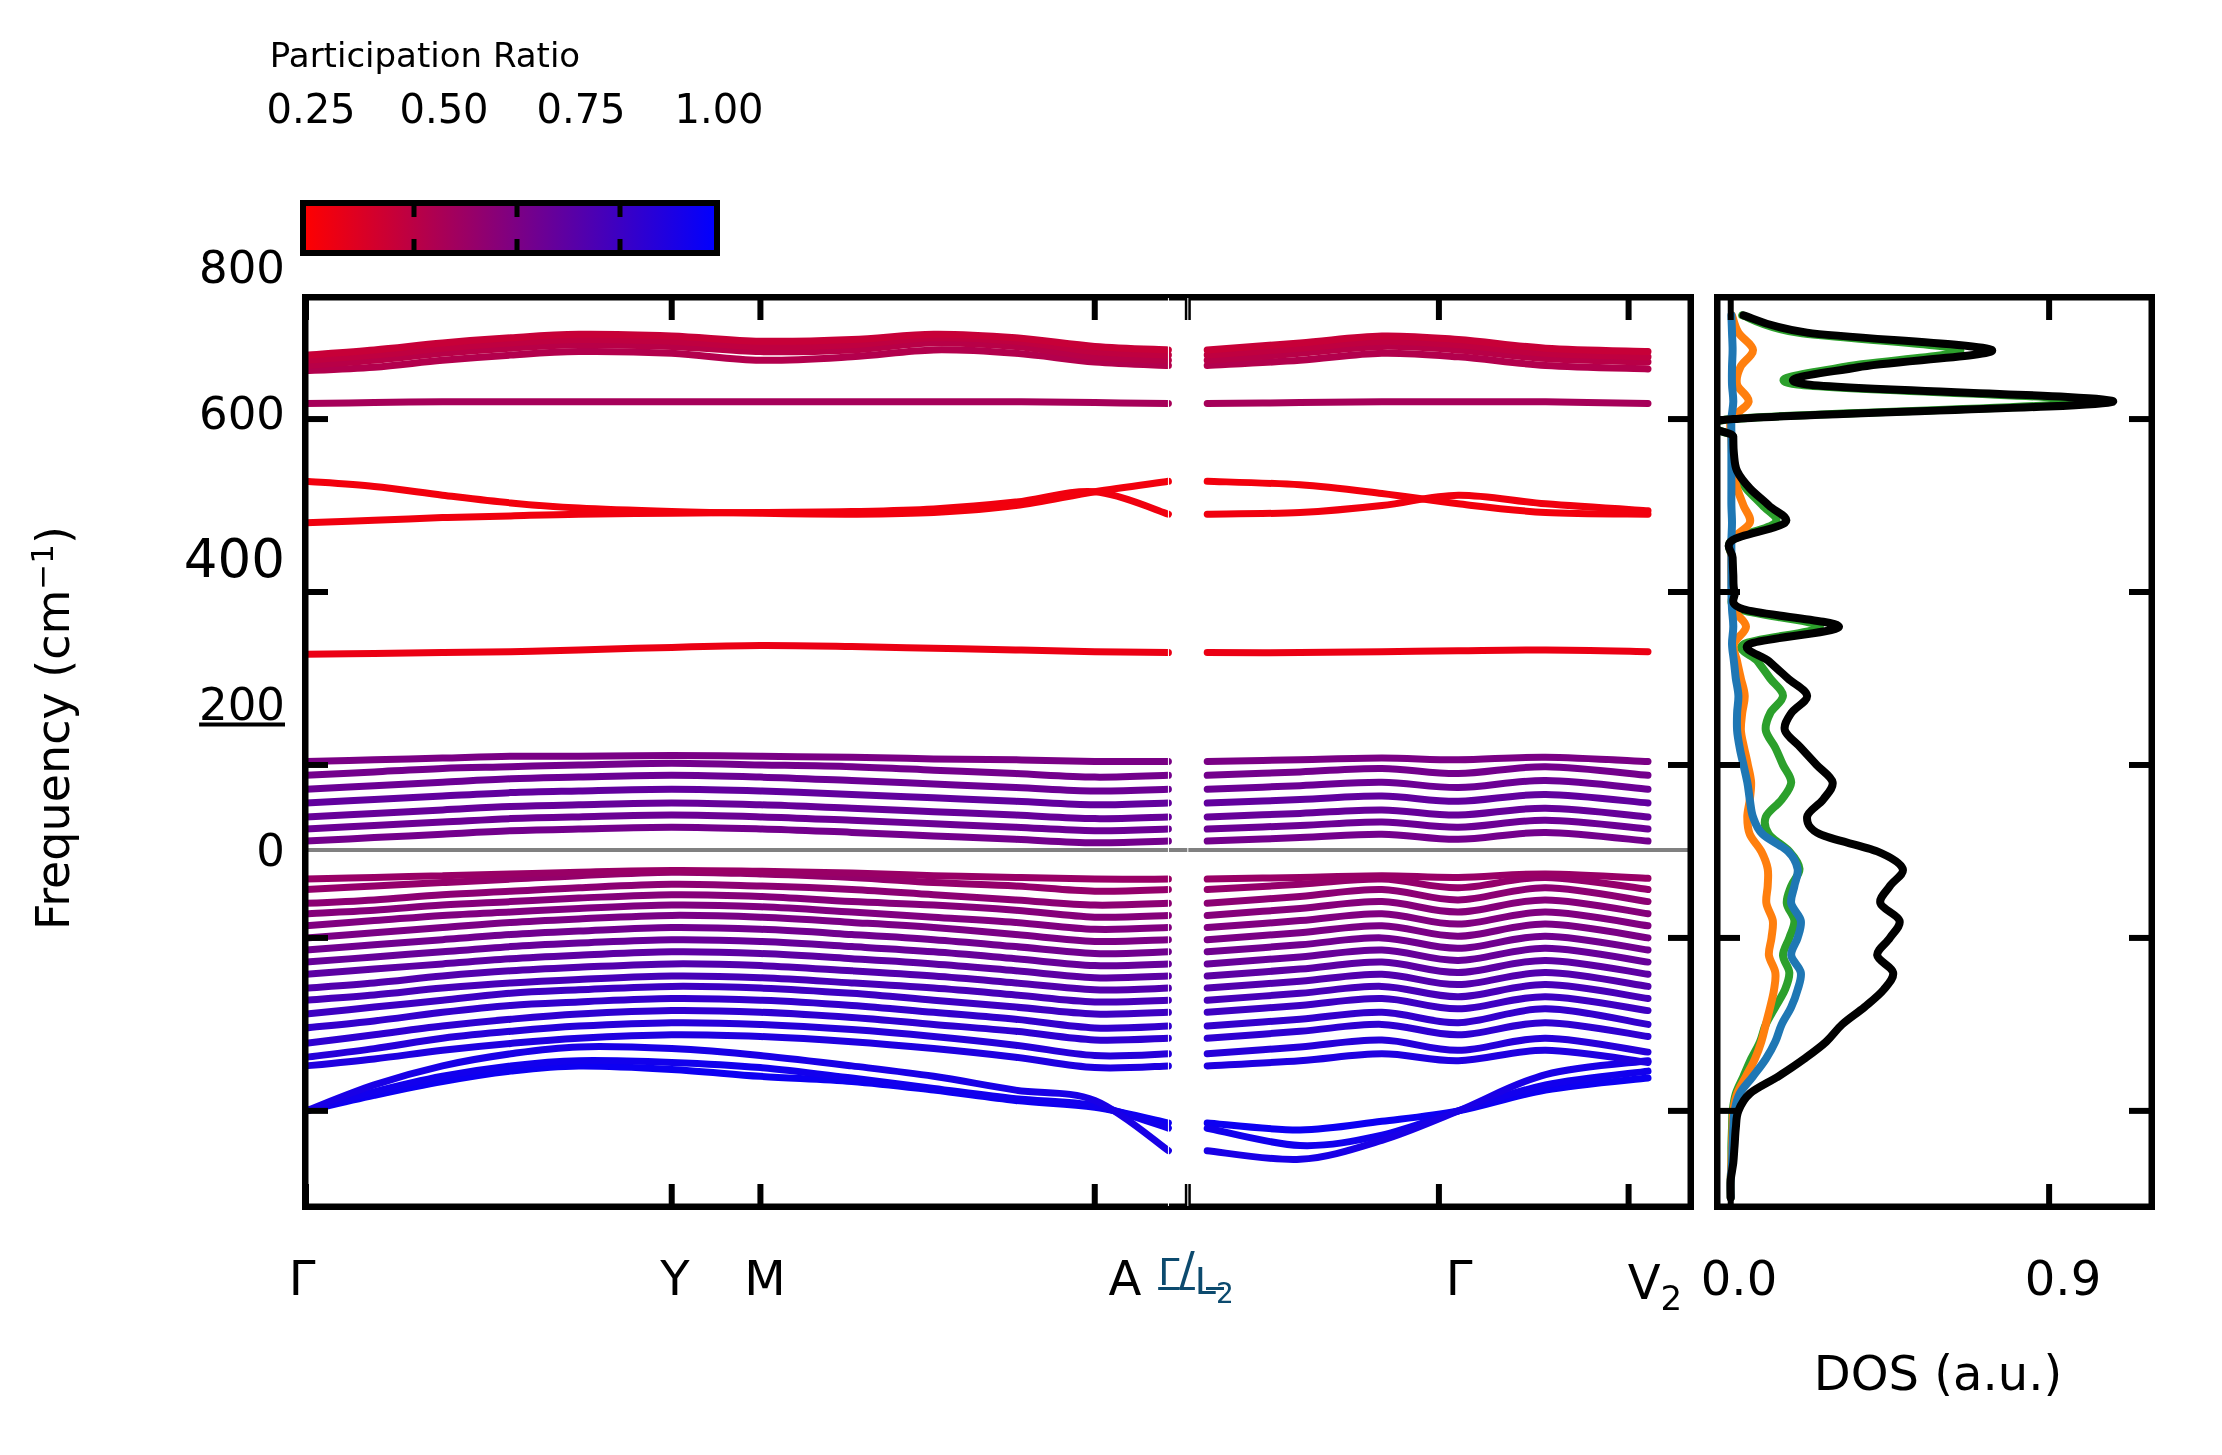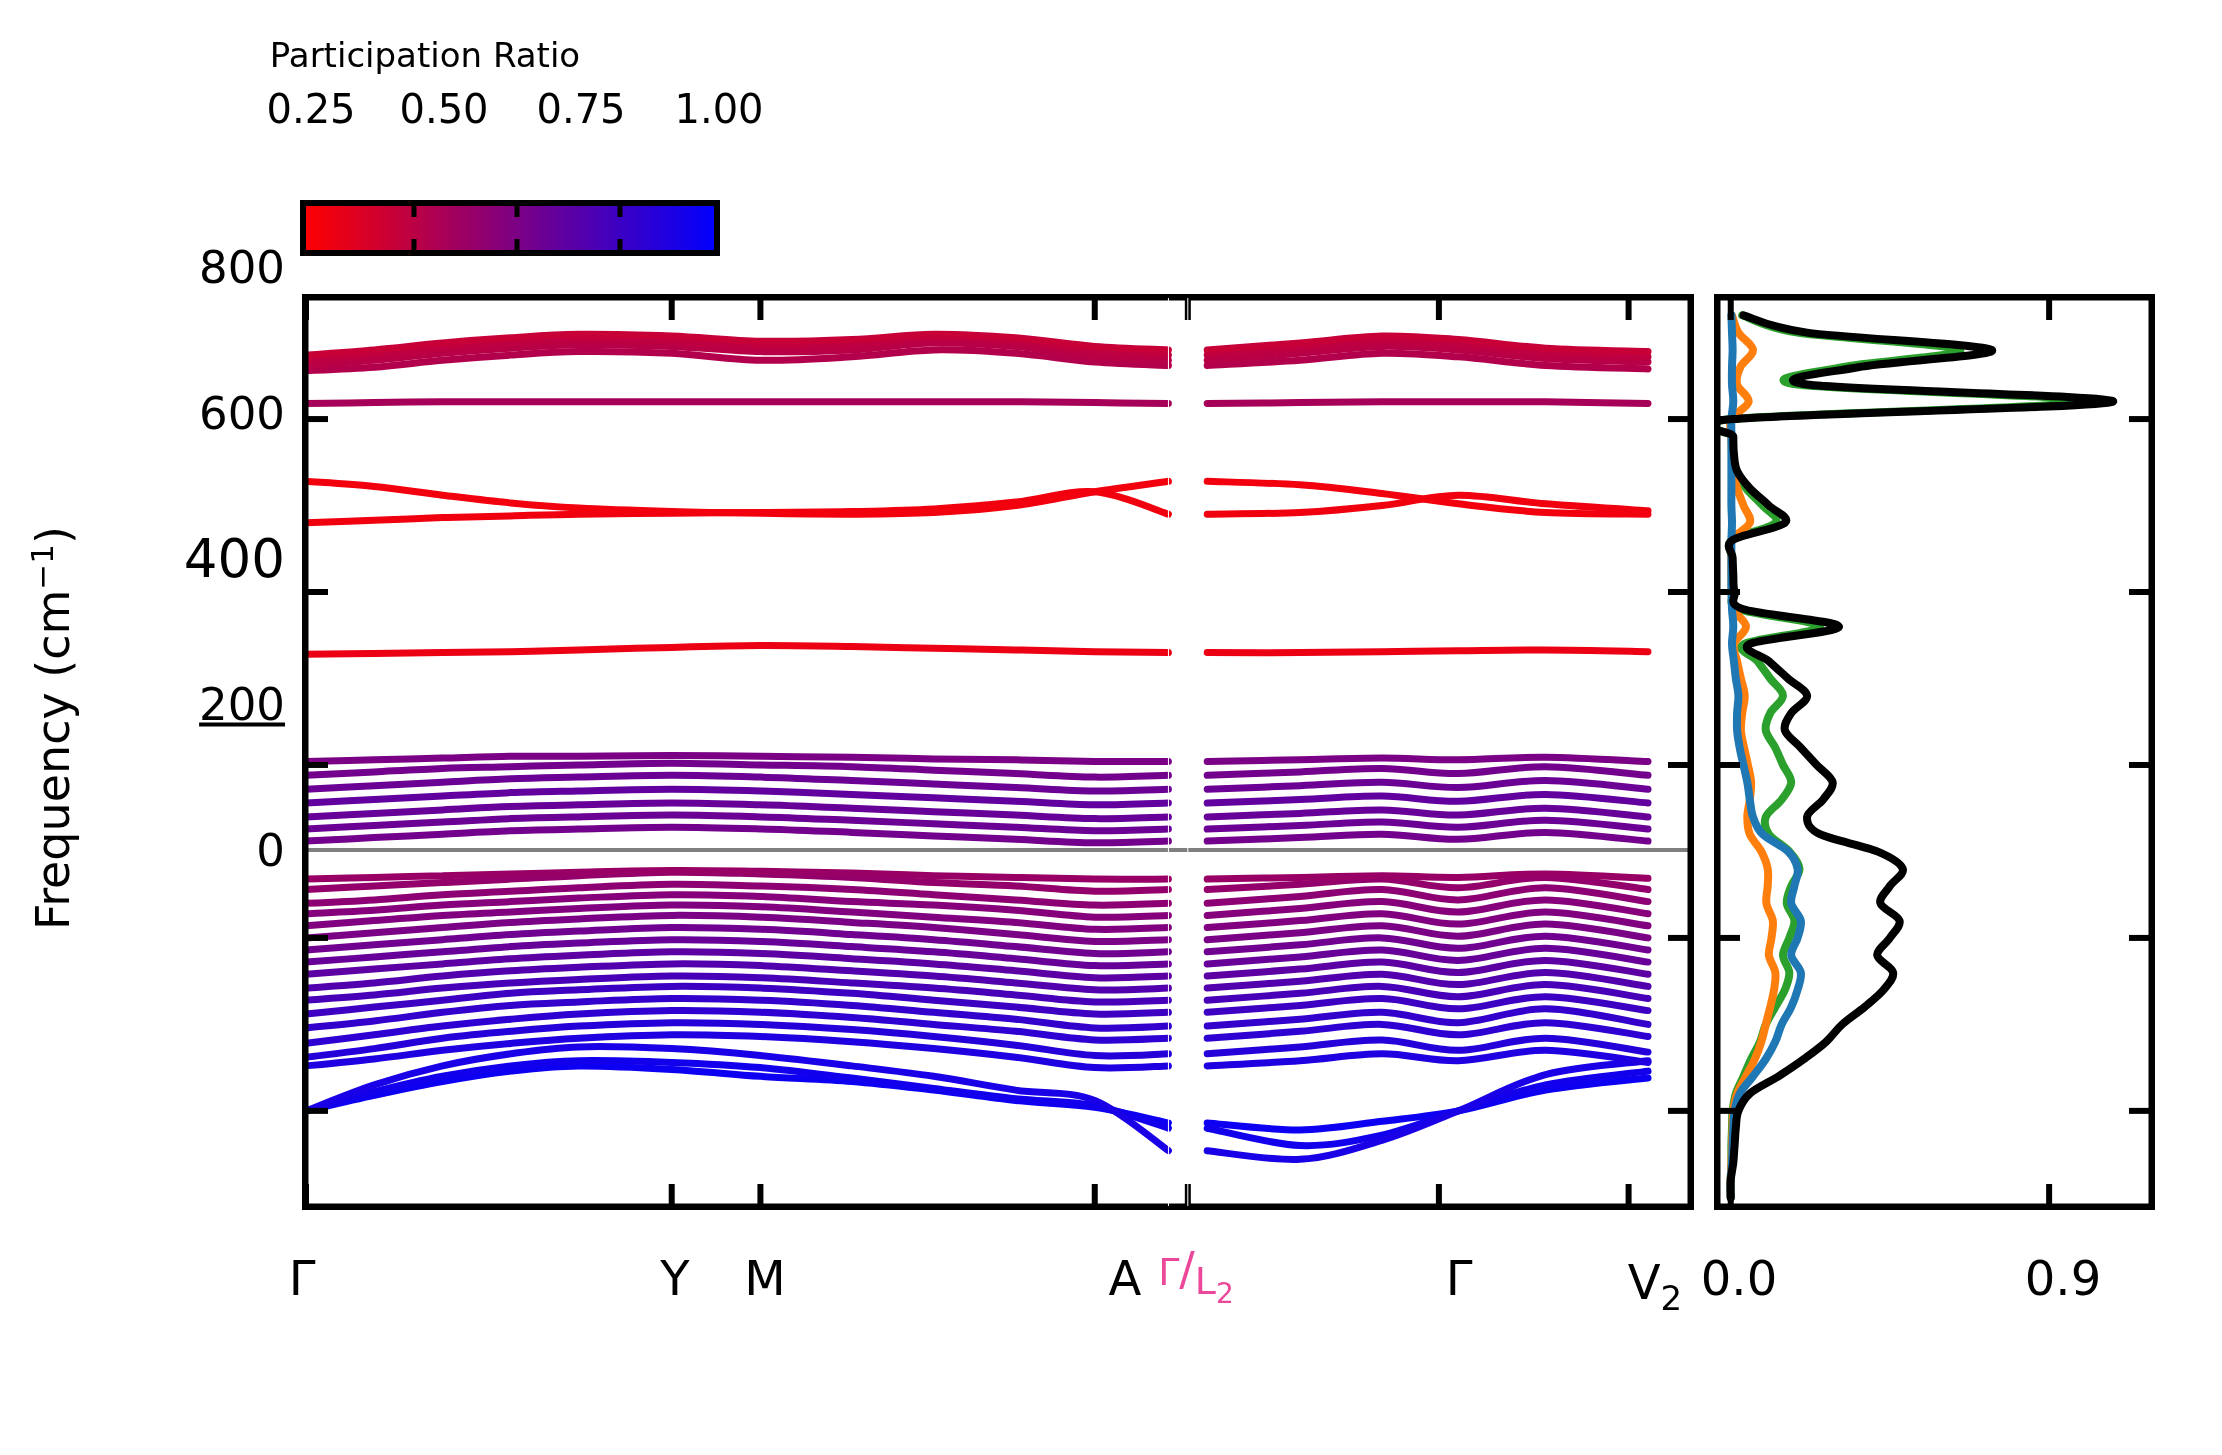--- a/index.html
+++ b/index.html
@@ -163,21 +163,21 @@
         <line x1="1388" y1="298.01904761904757" x2="1366" y2="298.01904761904757"></line>
         <line x1="4" y1="125.0666666666666" x2="26" y2="125.0666666666666"></line>
         <line x1="1388" y1="125.0666666666666" x2="1366" y2="125.0666666666666"></line>
       </g>
   </svg>
 
   <div class="txt" style="left:302px;top:1250px;font-size:48px;transform:translateX(-50%);">Γ</div>
   <div class="txt" style="left:675px;top:1250px;font-size:48px;transform:translateX(-50%);">Y</div>
   <div class="txt" style="left:765px;top:1250px;font-size:48px;transform:translateX(-50%);">M</div>
   <div class="txt" style="left:1125px;top:1250px;font-size:48px;transform:translateX(-50%);">A</div>
-  <div style="position:absolute;left:1196px;top:1242px;font-size:38px;color:#ec4899;white-space:nowrap;transform:translateX(-50%);">
+  <div style="position:absolute;left:1196px;top:1242px;font-size:38px;color:#0c4a6e;white-space:nowrap;transform:translateX(-50%);text-decoration:underline;">
     <span style="font-size:38px;">Γ</span><span style="font-size:46px;">/</span><span style="font-size:38px;vertical-align:sub;">L<span style="font-size:28px;vertical-align:sub;">2</span></span>
   </div>
   <div class="txt" style="left:1459px;top:1250px;font-size:48px;transform:translateX(-50%);">Γ</div>
   <div style="position:absolute;left:1655px;top:1254px;font-size:48px;color:#000;white-space:nowrap;transform:translateX(-50%);">
     V<span style="font-size:34px;vertical-align:sub;">2</span>
   </div>
 
   <svg id="dossvg" style="position:absolute;left:1714px;top:294px;" width="441" height="916">
     <defs>
       <clipPath id="dosclip">
@@ -207,14 +207,15 @@
         <line x1="437" y1="298.01904761904757" x2="415" y2="298.01904761904757"></line>
         <line x1="4" y1="125.0666666666666" x2="26" y2="125.0666666666666"></line>
         <line x1="437" y1="125.0666666666666" x2="415" y2="125.0666666666666"></line>
       </g>
   </svg>
 
 
   <div class="txt" style="left:1739px;top:1250px;font-size:48px;transform:translateX(-50%);">0.0</div>
   <div class="txt" style="left:2063px;top:1250px;font-size:48px;transform:translateX(-50%);">0.9</div>
 
+  <div class="txt" style="left:1938px;top:1345px;font-size:48px;transform:translateX(-50%);">DOS (a.u.)</div>
 
 </div>
 
 </body></html>

